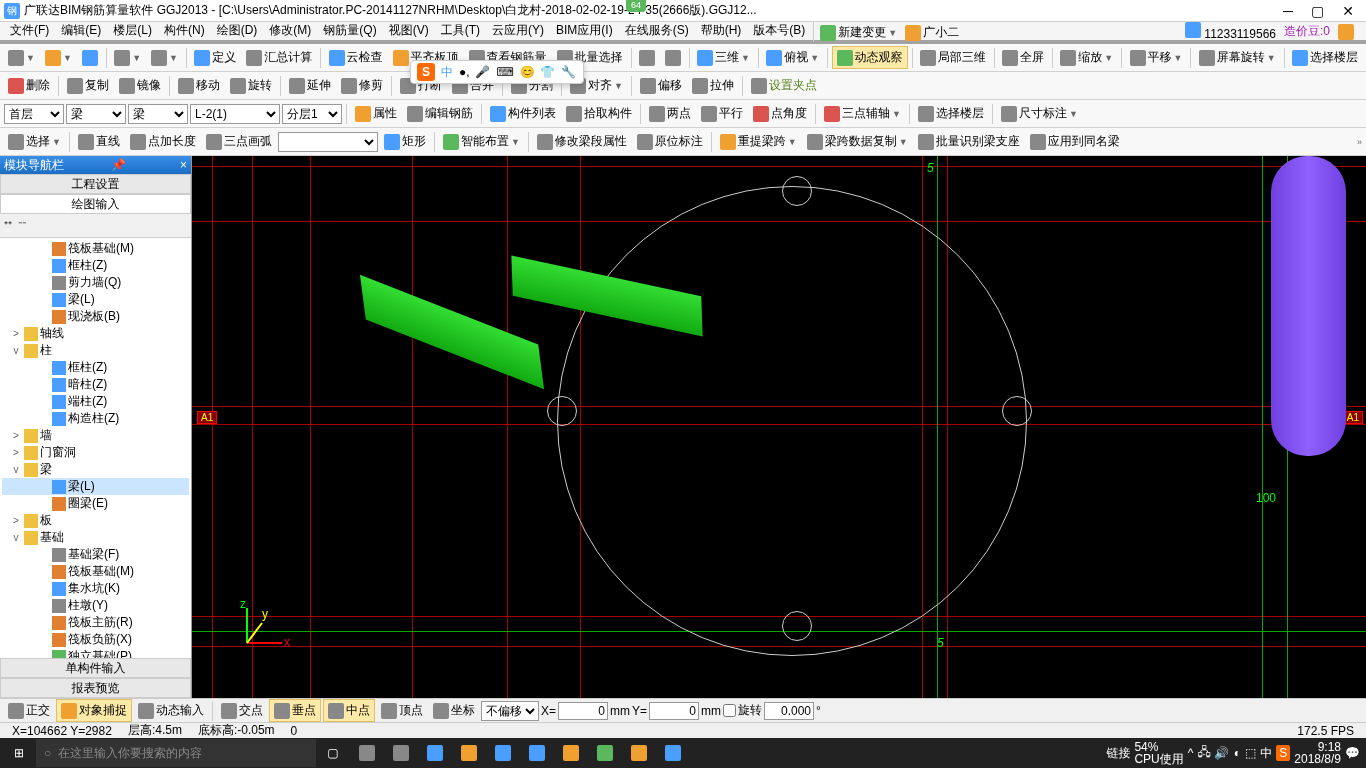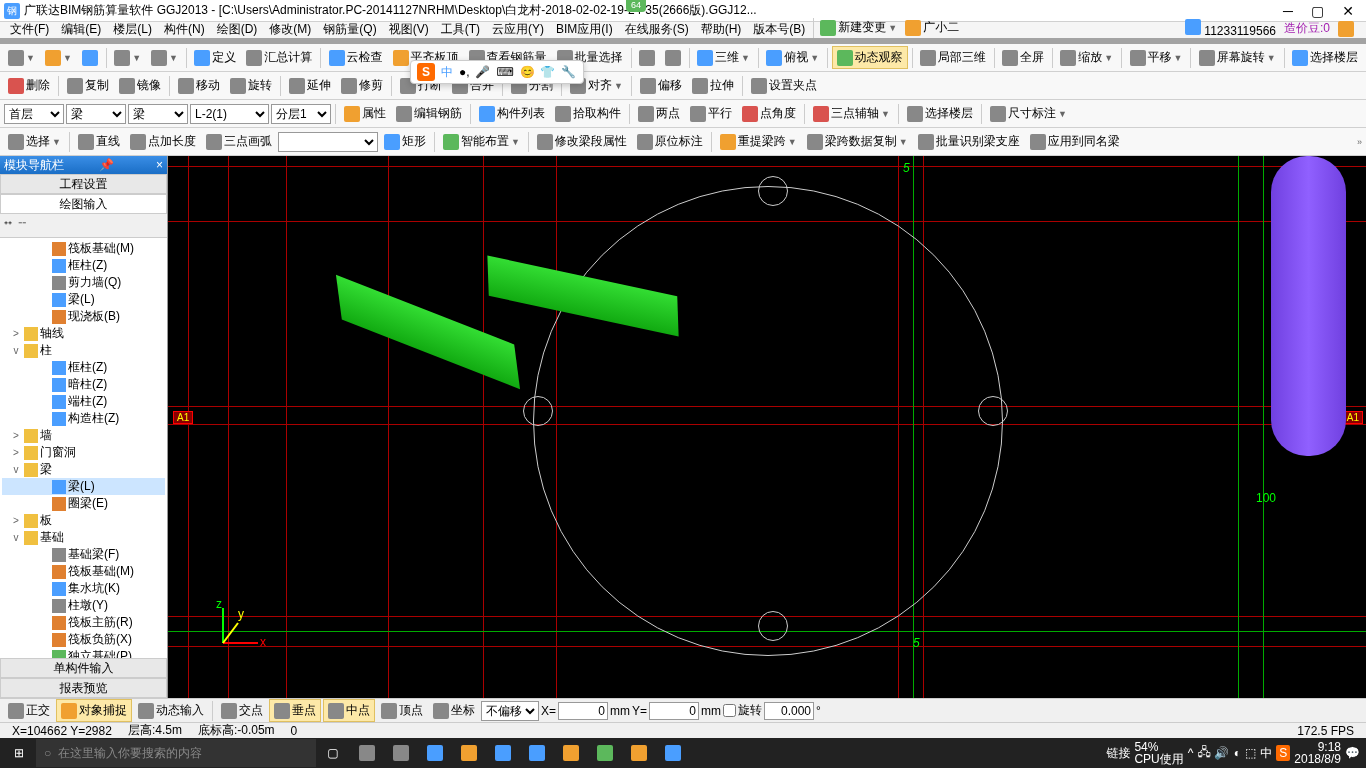--- a/index.html
+++ b/index.html
@@ -3,36 +3,36 @@
 <meta charset="utf-8">
 <style>
 *{margin:0;padding:0;box-sizing:border-box;font-family:"Microsoft YaHei",SimSun,sans-serif;font-size:12px;user-select:none}
 body{width:1366px;height:768px;overflow:hidden;background:#fff;position:relative}
 .titlebar{height:22px;background:#fff;display:flex;align-items:center;padding:0 4px;border-bottom:1px solid #d0d0d0}
 .titlebar .icon{width:16px;height:16px;background:#4a9eff;border-radius:2px;margin-right:4px;display:flex;align-items:center;justify-content:center;color:#fff;font-size:10px}
 .titlebar .title{flex:1;color:#000}
 .titlebar .winbtns{display:flex;gap:18px;padding-right:8px}
 .titlebar .winbtns span{cursor:pointer;font-size:14px}
 .badge64{position:absolute;left:626px;top:0;width:20px;height:12px;background:#5cb85c;color:#fff;font-size:9px;text-align:center;border-radius:0 0 4px 4px}
-.menubar{height:22px;display:flex;align-items:flex-end;padding:0 4px;background:#f5f5f5;border-bottom:6px solid #a3a3a3}
+.menubar{height:22px;display:flex;align-items:flex-start;padding:0 4px;background:#f5f5f5;border-bottom:4px solid #a3a3a3}
 .menubar .m{padding:0 6px;cursor:pointer}
 .menubar .right{margin-left:auto;display:flex;align-items:center;gap:8px;padding-right:8px}
 .menubar .right .user{color:#a21caf}
 .toolbar{height:28px;display:flex;align-items:center;background:#f8f8f8;border-bottom:1px solid #d0d0d0;padding:0 4px;gap:2px}
 .tb{display:flex;align-items:center;padding:2px 4px;cursor:pointer;white-space:nowrap;gap:2px}
 .tb.active{background:#fde9a8;border:1px solid #e0c060}
 .sep{width:1px;height:20px;background:#ccc;margin:0 2px}
 .ico{width:16px;height:16px;display:inline-block;background:#888;border-radius:2px}
 .ico.blue{background:#4a9eff}
 .ico.orange{background:#f0a030}
 .ico.green{background:#5cb85c}
 .ico.red{background:#d9534f}
 .dd{font-size:9px;color:#666}
 .main{display:flex;height:calc(100% - 22px - 22px - 28px*4 - 24px - 16px - 30px)}
-.sidebar{width:168px;background:#fff;border-right:1px solid #999;display:flex;flex-direction:column}
+.sidebar{width:192px;background:#fff;border-right:1px solid #999;display:flex;flex-direction:column}
 .sidehead{height:18px;background:linear-gradient(#3a8ee6,#1a6ec6);color:#fff;display:flex;align-items:center;padding:0 4px;font-size:11px}
 .sidehead .x{margin-left:auto;cursor:pointer}
 .sidebtn{height:20px;background:#e8e8e8;border:1px solid #ccc;text-align:center;line-height:18px;cursor:pointer}
 .sidebtn.sel{background:#fff}
 .sidetabs{height:24px;background:#f0f0f0;border-bottom:1px solid #ccc;display:flex;align-items:center;padding:0 4px;gap:6px}
 .tree{flex:1;overflow-y:auto;background:#fff;padding:2px}
 .tn{display:flex;align-items:center;height:17px;cursor:pointer;white-space:nowrap}
 .tn .ind{display:inline-block}
 .tn .tg{width:12px;text-align:center;color:#666;font-size:10px}
 .tn .tic{width:14px;height:14px;margin:0 2px;display:inline-block}
@@ -270,31 +270,31 @@
   <span class="sep"></span>
   <span class="tb">
       <span class="ico"></span>
       <span>偏移</span>
     </span>
   <span class="tb">
       <span class="ico"></span>
       <span>拉伸</span>
     </span>
   <span class="sep"></span>
-  <span class="tb" style="color:#000000">
+  <span class="tb" style="color:#4d7c0f">
       <span class="ico"></span>
       <span>设置夹点</span>
     </span>
 </div>
 
 <div class="toolbar">
   <select style="width:60px"><option>首层</option></select>
   <select style="width:60px"><option>梁</option></select>
   <select style="width:60px"><option>梁</option></select>
-  <select style="width:79px"><option>L-2(1)</option></select>
+  <select style="width:90px"><option>L-2(1)</option></select>
   <select style="width:60px"><option>分层1</option></select>
   <span class="sep"></span>
   <span class="tb">
       <span class="ico orange"></span>
       <span>属性</span>
     </span>
   <span class="tb">
       <span class="ico"></span>
       <span>编辑钢筋</span>
     </span>

